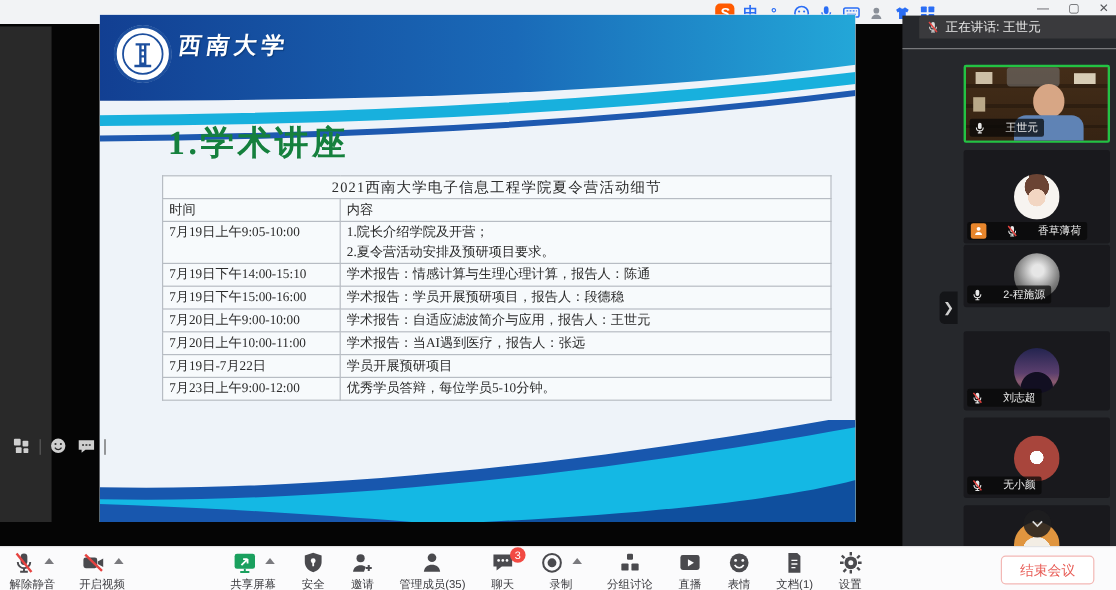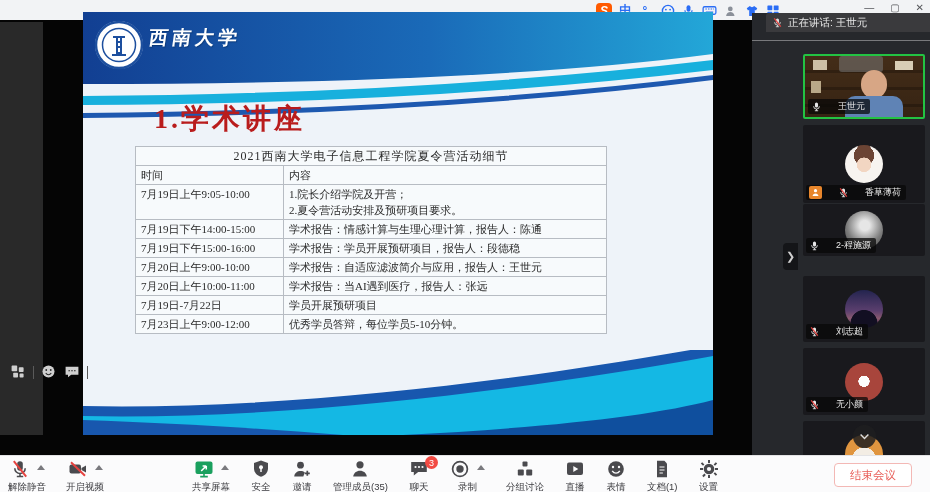--- a/index.html
+++ b/index.html
@@ -32,23 +32,23 @@
   .float-tools .fico { width:16px; height:16px; display:inline-flex; }
   .float-tools .fsep { width:1px; height:13px; background:#5a5a5a; }
 
   
   .slide { position:absolute; left:83px; top:12px; width:630px; height:423px; background:#eef3f9; overflow:hidden; }
   .slide-top-svg { position:absolute; left:0; top:0; }
   .slide-logo { position:absolute; left:10px; top:7px; }
   .slide-univ { position:absolute; left:66px; top:13px; color:#fff; font-size:19px; font-weight:bold;
     font-family:"Liberation Serif", serif; transform:skewX(-8deg); letter-spacing:4px;
     text-shadow:1px 1px 1px rgba(0,40,90,.55); }
-  .slide-title { position:absolute; left:57px; top:88px; font-size:28px; color:#b91c1c;
-    font-family:"Liberation Serif", serif; font-weight:600; letter-spacing:3px;margin-left:14px; }
-  .slide-table { position:absolute; left:52px; top:134px; width:472px; border-collapse:collapse;
+  .slide-title { position:absolute; left:57px; top:88px; font-size:28px; color:#15803d;
+    font-family:"Liberation Serif", serif; font-weight:600; letter-spacing:3px; }
+  .slide-table { position:absolute; left:52px; top:134px; width:558px; border-collapse:collapse;
     font-family:"Liberation Serif", serif; font-size:11px; color:#2b2b2b; background:rgba(255,255,255,.55); }
   .slide-table td { border:1px solid #b7bcc3; padding:1px 5px; line-height:16px; vertical-align:top; }
   .slide-table td.cap { text-align:center; font-size:12px; letter-spacing:1px; }
   .slide-table td.c1 { width:148px; }
   .slide-bottom-svg { position:absolute; left:0; bottom:0; }
 
   
   .sidebar { position:absolute; left:752px; top:13px; width:178px; height:442px; background:#26282c; }
   .speak-banner { position:absolute; left:14px; top:0; width:164px; height:19px; background:#3a3a3d;
     display:flex; align-items:center; gap:5px; padding-left:6px; border-radius:3px 0 0 0; }
@@ -233,21 +233,21 @@
           </tr>
           <tr>
             <td class="c1">时间</td>
             <td>内容</td>
           </tr>
           <tr>
             <td class="c1">7月19日上午9:05-10:00</td>
             <td>1.院长介绍学院及开营；<br>2.夏令营活动安排及预研项目要求。</td>
           </tr>
           <tr>
-            <td class="c1">7月19日下午14:00-15:00</td>
+            <td class="c1">7月19日下午14:00-15:10</td>
             <td>学术报告：情感计算与生理心理计算，报告人：陈通</td>
           </tr>
           <tr>
             <td class="c1">7月19日下午15:00-16:00</td>
             <td>学术报告：学员开展预研项目，报告人：段德稳</td>
           </tr>
           <tr>
             <td class="c1">7月20日上午9:00-10:00</td>
             <td>学术报告：自适应滤波简介与应用，报告人：王世元</td>
           </tr>

